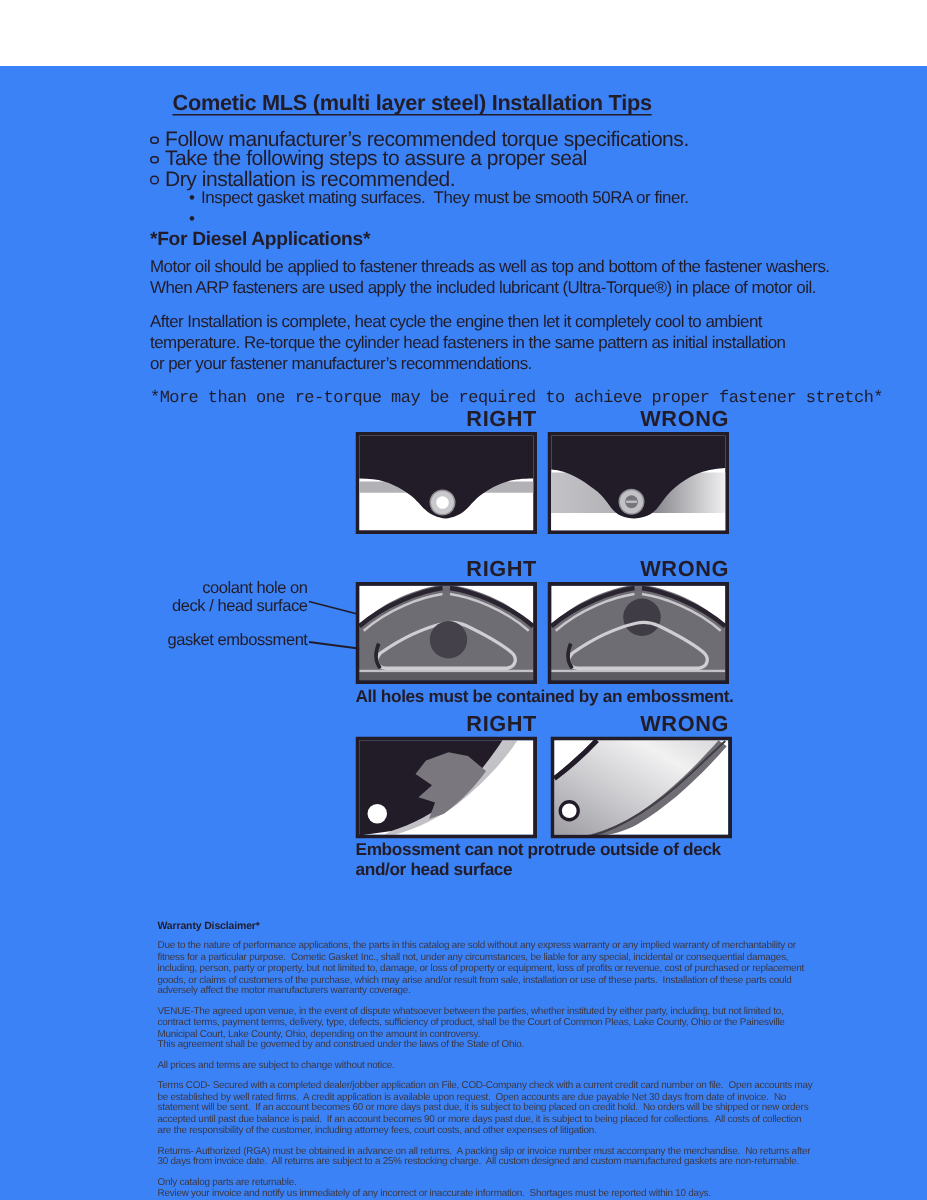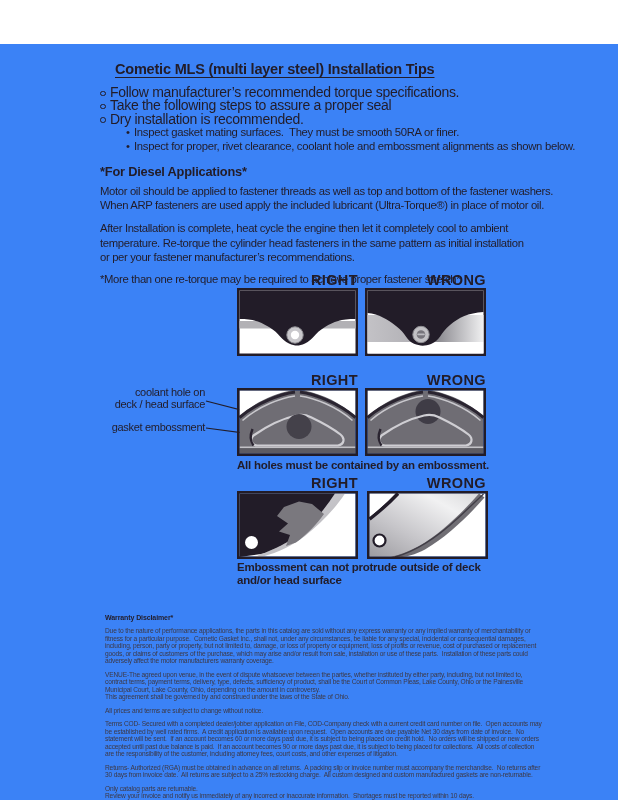--- a/index.html
+++ b/index.html
@@ -14,21 +14,21 @@
   .bullet{position:relative;padding-left:10px;font-size:14px;line-height:13.4px;
           letter-spacing:-0.3px;white-space:pre;}
   .bullet .ring{position:absolute;left:0;top:4.5px;width:3.5px;height:3.5px;border:1px solid #221c28;
           border-radius:50%;}
   .subbullet{position:relative;padding-left:34px;font-size:11.3px;line-height:13.4px;
           letter-spacing:-0.3px;white-space:pre;}
   .subbullet .dot{position:absolute;left:26px;top:0;font-size:11.3px;}
   .diesel-heading{margin-top:11px;font-size:12.8px;font-weight:bold;letter-spacing:-0.2px;}
   .para{margin-top:5px;font-size:11.3px;line-height:14.2px;letter-spacing:-0.35px;white-space:pre;}
   .para + .para{margin-top:9px;}
-  .note{margin-top:9px;font-size:11.3px;letter-spacing:-0.35px;white-space:pre;}
+  .note{margin-top:9px;font-size:11.3px;letter-spacing:-0.35px;white-space:pre;font-family:Liberation Mono, monospace;}
   
   .fig-header{width:121px;text-align:right;font-size:14.5px;font-weight:bold;letter-spacing:0.4px;}
   .fig-caption{font-size:11.5px;font-weight:bold;letter-spacing:-0.25px;white-space:pre-line;line-height:12.8px;}
   .fig-label{font-size:11px;letter-spacing:-0.3px;text-align:right;line-height:11.6px;white-space:pre-line;}
   .panel{display:block;}
   
   .warranty{left:105px;top:570px;width:432px;}
   .w-heading{font-size:7px;font-weight:bold;margin-bottom:6px;letter-spacing:-0.1px;}
   .w-para{font-size:6.6px;line-height:7.5px;letter-spacing:-0.15px;white-space:pre;margin-bottom:6px;color:#3d3844;}
   .footer-code{left:388px;top:760px;font-size:17px;letter-spacing:0.2px;}
@@ -37,21 +37,21 @@
 <body>
 
 <div class="page">
 
   <div class="abs tips">
     <div class="title">Cometic MLS (multi layer steel) Installation Tips</div>
     <div class="bullet"><span class="ring"></span><span>Follow manufacturer’s recommended torque specifications.</span></div>
     <div class="bullet"><span class="ring"></span><span>Take the following steps to assure a proper seal</span></div>
     <div class="bullet"><span class="ring"></span><span>Dry installation is recommended.</span></div>
     <div class="subbullet"><span class="dot">•</span><span>Inspect gasket mating surfaces.  They must be smooth 50RA or finer.</span></div>
-    <div class="subbullet"><span class="dot">•</span><span>Inspect for proper, rivet clearance, coolant hole and embossment alignments as shown below.</span></div>
+    <div class="subbullet"><span class="dot">•</span></div>
 
     <div class="diesel-heading">*For Diesel Applications*</div>
     <div class="para">Motor oil should be applied to fastener threads as well as top and bottom of the fastener washers.
 When ARP fasteners are used apply the included lubricant (Ultra-Torque®) in place of motor oil.</div>
     <div class="para">After Installation is complete, heat cycle the engine then let it completely cool to ambient
 temperature. Re-torque the cylinder head fasteners in the same pattern as initial installation
 or per your fastener manufacturer’s recommendations.</div>
     <div class="note">*More than one re-torque may be required to achieve proper fastener stretch*</div>
   </div>
 

